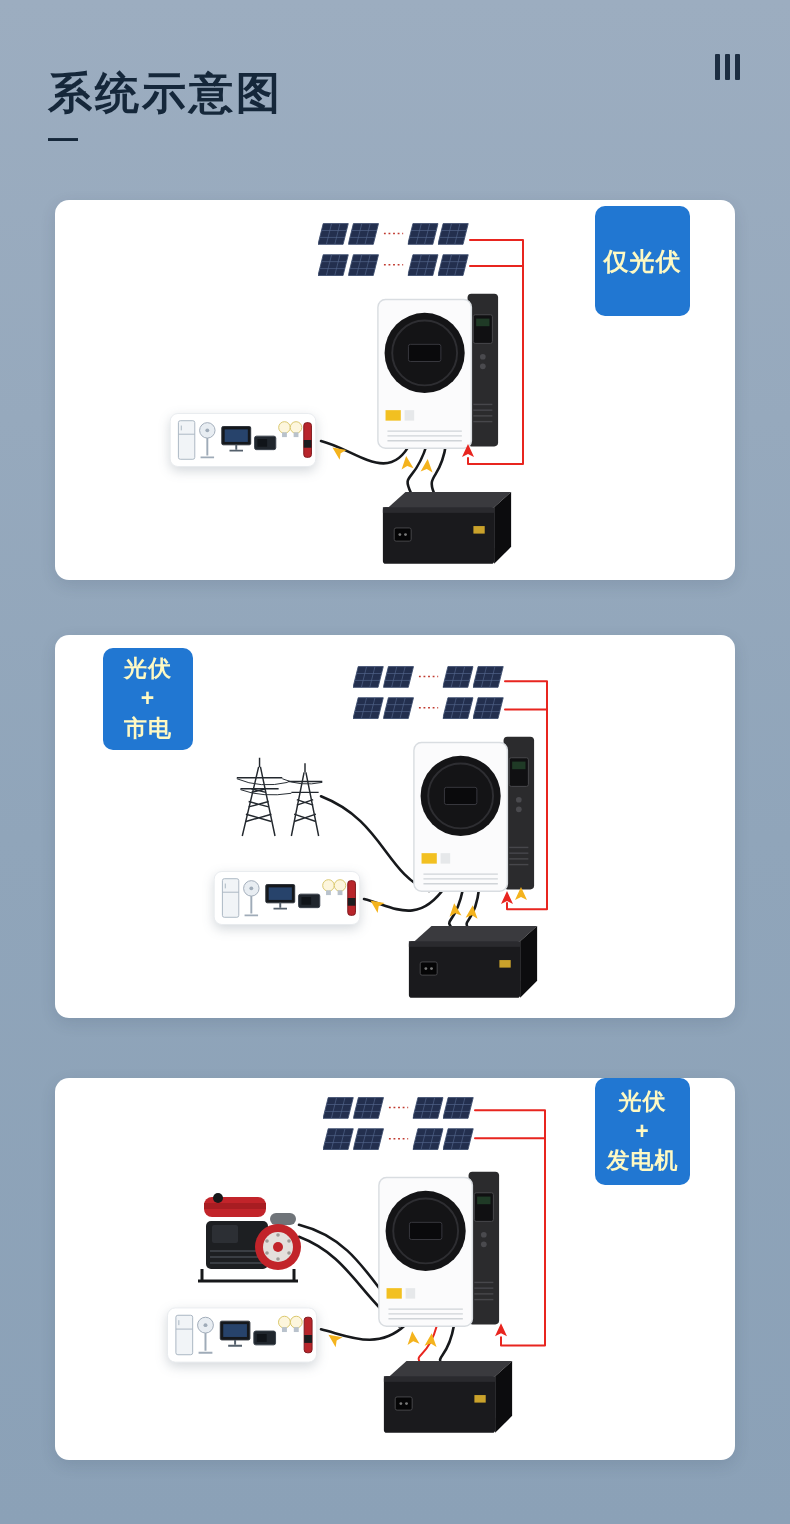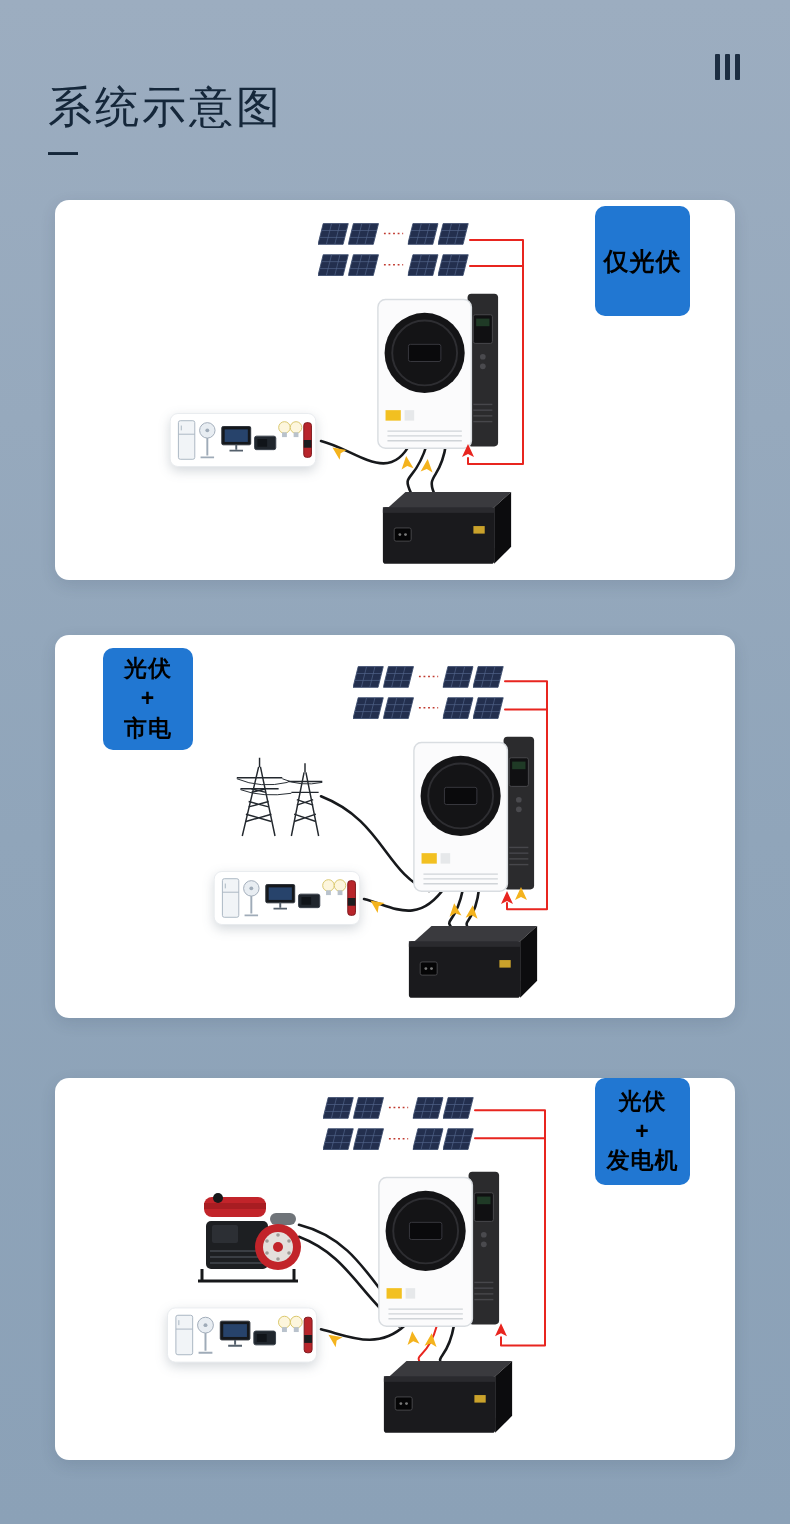--- a/index.html
+++ b/index.html
@@ -3,39 +3,39 @@
 <meta charset="utf-8">
 <style>
   *{margin:0;padding:0;box-sizing:border-box}
   html,body{width:790px}
   body{font-family:"Liberation Sans","DejaVu Sans",sans-serif}
   .page{position:relative;width:790px;height:1524px;overflow:hidden;
         background:linear-gradient(180deg,#9cadc0 0%,#90a5ba 55%,#8ba1b7 100%)}
   
   .header{position:absolute;left:48px;top:48px}
   .title-en{font-size:26px;font-weight:600;color:#1d2e42;letter-spacing:.5px}
-  .title-zh{margin-top:30px;font-size:44px;font-weight:400;color:#15273a;letter-spacing:3px}
+  .title-zh{margin-top:16px;font-size:44px;font-weight:700;color:#15273a;letter-spacing:3px}
   .dash{margin-top:2px;font-size:30px;font-weight:700;color:#15273a;line-height:26px}
   .corner-bars{position:absolute;right:50px;top:54px;display:flex;gap:5px}
   .corner-bars span{width:5px;height:26px;background:#1d2e42;border-radius:1px}
   
   .card{position:absolute;left:55px;width:680px;background:#fff;border-radius:14px;
         box-shadow:0 5px 16px rgba(25,45,65,.12)}
   .card1{top:200px;height:380px}
   .card2{top:635px;height:383px}
   .card3{top:1078px;height:382px}
   .abs{position:absolute}
   svg.overlay{position:absolute;left:0;top:0;width:100%;height:100%}
   .wire-black{fill:none;stroke:#17191c;stroke-width:2.6;stroke-linecap:round}
   .wire-red{fill:none;stroke:#e8251f;stroke-width:2;stroke-linejoin:round;stroke-linecap:round}
   .arrow-y{fill:#f4b31d}
   .arrow-r{fill:#e8251f}
   .shadowed{filter:drop-shadow(0 4px 6px rgba(40,60,80,.20))}
   
-  .badge{position:absolute;background:#2177d2;color:#000000;border-radius:10px;display:flex;
+  .badge{position:absolute;background:#2177d2;color:#fef9c3;border-radius:10px;display:flex;
          flex-direction:column;align-items:center;justify-content:center;font-weight:700;
          text-align:left;letter-spacing:1px}
   .badge1{right:45px;top:6px;width:95px;height:110px;font-size:25px}
   .badge2{left:48px;top:13px;width:90px;height:102px;font-size:23px;line-height:1.3}
   .badge3{right:45px;top:0;width:95px;height:107px;font-size:23px;line-height:1.3}
   
   .c1-panels{left:263px;top:22px;width:152px;height:56px}
   .c1-inverter{left:321px;top:88px;width:124px;height:168px}
   .c1-appliances{left:113px;top:213px;width:150px;height:54px}
   .c1-battery{left:326px;top:288px;width:132px;height:78px}

